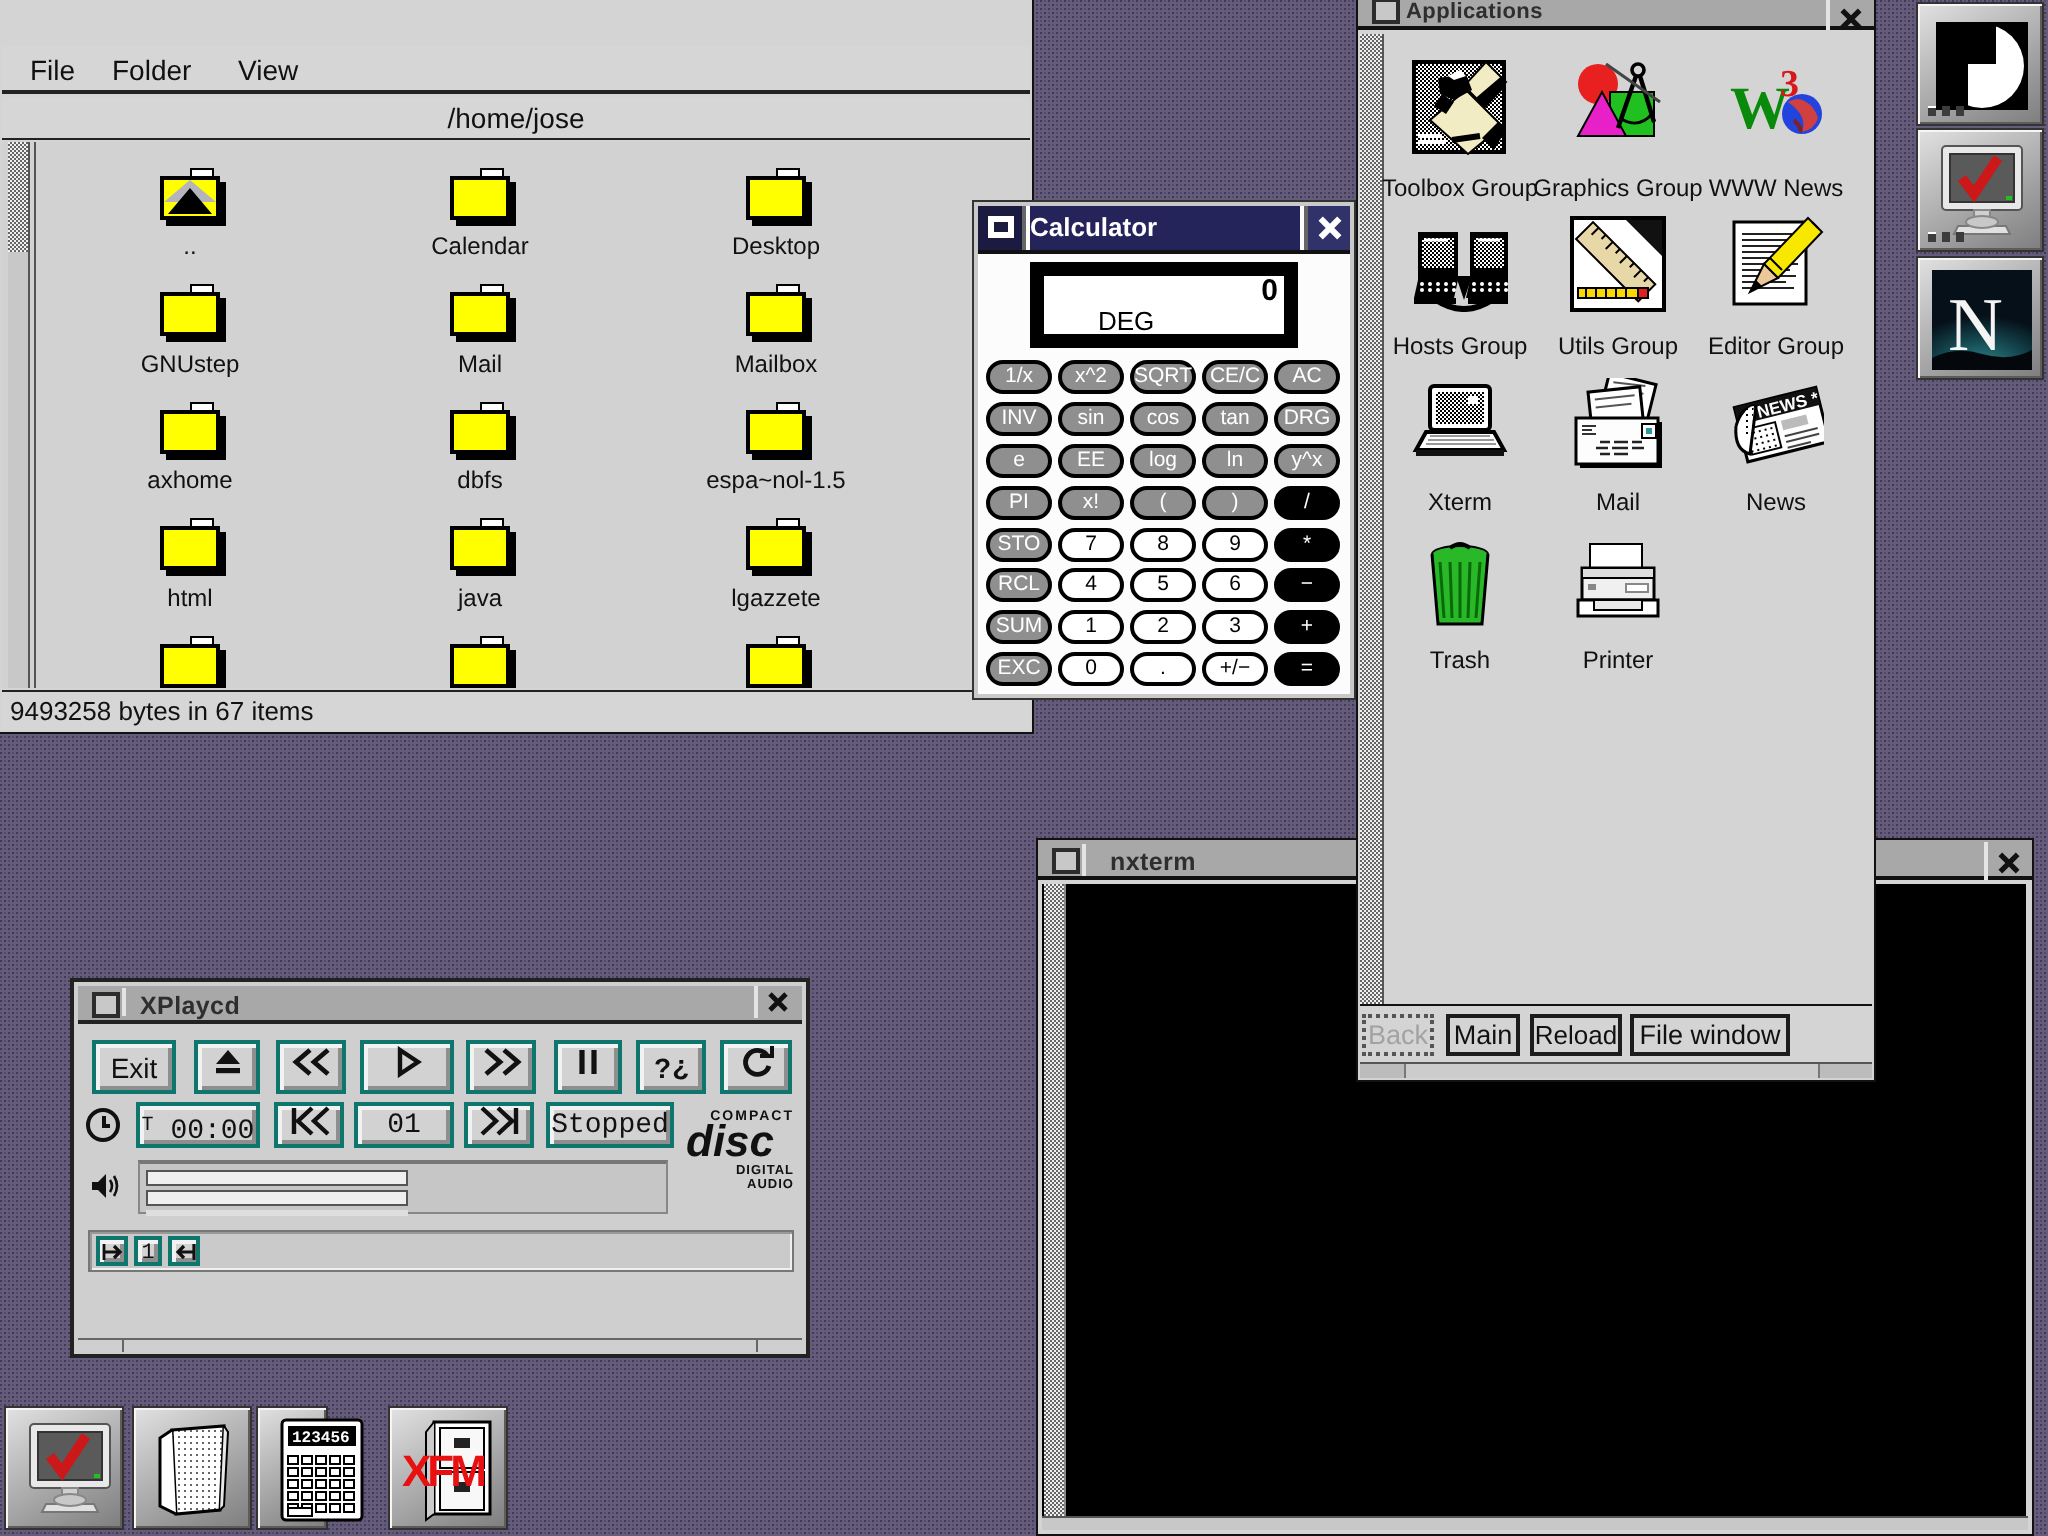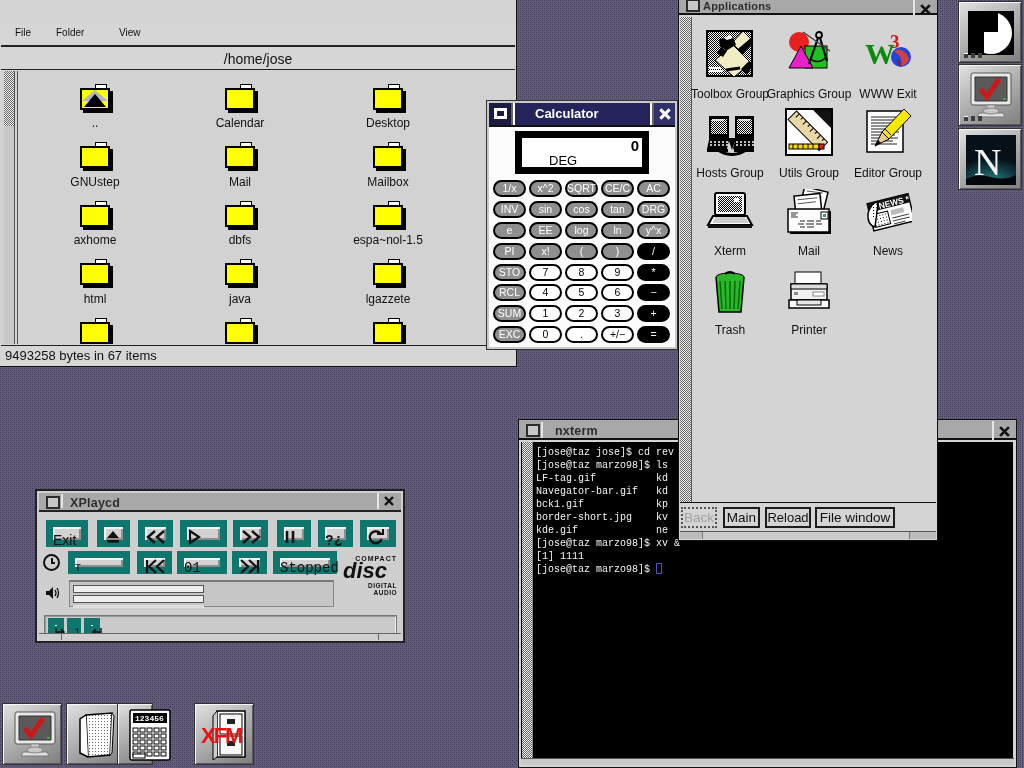--- a/index.html
+++ b/index.html
@@ -14,21 +14,21 @@
 .folder { position:absolute; width:34px; height:29px; }
 .folder .tab { position:absolute; left:15px; top:0; width:12px; height:5px; background:#fff; border:1px solid #000; border-bottom:none; }
 .folder .body { position:absolute; left:0; top:4px; width:30px; height:22px; background:#ffff00; border:2px solid #000; box-shadow:3px 3px 0 #000; }
 .flabel { position:absolute; font-size:12px; color:#111; text-align:center; width:120px; }
 .alabel { position:absolute; font-size:12px; color:#111; text-align:center; width:110px; white-space:nowrap; }
 .btn95 { position:absolute; background:#d4d4d4; border:2px solid #1c1c1c; font-size:13.5px; color:#111; text-align:center; }
 .cb { position:absolute; width:33px; height:17px; border:2px solid #000; border-radius:9px; font-size:10.5px; text-align:center; line-height:13px; }
 .g { background:#8f8f8f; color:#fff; }
 .w { background:#fff; color:#000; }
 .b { background:#000; color:#fff; }
-.xpb { position:absolute; background:#d2d2d2; border:7px solid #0f766e; box-shadow:inset 2px 2px 0 #f2f2f2, inset -2px -2px 0 #8e8e8e; text-align:left; color:#111; }
+.xpb { position:absolute; background:#d2d2d2; border:2px solid #0f766e; box-shadow:inset 2px 2px 0 #f2f2f2, inset -2px -2px 0 #8e8e8e; text-align:center; color:#111; }
 .tile { position:absolute; width:64px; height:62px; background:linear-gradient(150deg,#e2e2e2 0%,#bdbdbd 35%,#9a9a9a 70%,#7e7e7e 100%); border:1px solid #333; box-shadow:inset 1px 1px 0 #f6f6f6, inset -1px -1px 0 #5c5c5c; }
 .dots3:before { content:""; position:absolute; left:5px; bottom:4px; width:4px; height:4px; background:#3c3c3c; box-shadow:7px 0 0 #3c3c3c, 14px 0 0 #3c3c3c; border-top:1px solid #fff; }
 </style></head><body>
 <svg width="1024" height="768" style="position:absolute;left:0;top:0;">
     <defs>
       <pattern id="desk" width="4" height="4" patternUnits="userSpaceOnUse">
         <rect width="4" height="4" fill="#655b7a"></rect>
         <rect width="1" height="1" fill="#3e3954"></rect>
         <rect x="2" y="2" width="1" height="1" fill="#3e3954"></rect>
         <rect x="2" y="0" width="1" height="1" fill="#544b6b"></rect>
@@ -43,30 +43,20 @@
     <div class="tbtn" style="height:16px;"></div>
     <div class="ttext" style="left:36px; top:4px;">nxterm</div>
     <div class="xbtn" style="height:19px;">
         <svg width="13" height="13" viewBox="0 0 12 12">
           <path d="M2 2 L10 10 M10 2 L2 10" stroke="#111" stroke-width="2.4"></path>
         </svg>
       </div>
   </div>
   <div style="position:absolute; left:2px; top:22px; right:3px; bottom:9px; background:#000;"></div>
   <div class="hatch" style="position:absolute; left:3px; top:22px; width:11px; bottom:9px; border-right:1px solid #888;"></div>
-  <pre style="position:absolute; left:17px; top:26px; font-family:'Liberation Mono',monospace; font-size:10px; line-height:13px; color:#f4f4f4;">[jose@taz jose]$ cd rev
-[jose@taz marzo98]$ ls
-LF-tag.gif          kd
-Navegator-bar.gif   kd
-bck1.gif            kp
-border-short.jpg    kv
-kde.gif             ne
-[jose@taz marzo98]$ xv &amp;
-[1] 1111
-[jose@taz marzo98]$ <span style="display:inline-block;width:6px;height:11px;border:1px solid #5050c8;vertical-align:-2px;"></span></pre>
   <div style="position:absolute; left:2px; bottom:2px; right:2px; height:7px; background:#c8c8c8; border-top:1px solid #555;"></div>
 </div>
 
 <div class="win" style="left:678px; top:-8px; width:260px; height:549px;">
   <div class="tbar" style="height:22px;">
     <div class="tbtn" style="width:15px; top:4px; height:14px;"></div>
     <div class="ttext" style="left:24px; font-size:11px; top:7px;">Applications</div>
     <div class="xbtn" style="height:21px; --m:9px;">
         <svg width="13" height="13" viewBox="0 0 12 12">
           <path d="M2 2 L10 10 M10 2 L2 10" stroke="#111" stroke-width="2.4"></path>
@@ -106,21 +96,21 @@
         <path d="M18 2 L45 21" stroke="#444" stroke-width="1.5"></path>
       </svg></div>
 <div class="alabel" style="left:75px; top:94px;">Graphics Group</div>
 <div style="position:absolute;left:185px;top:37px;width:48px;height:48px;"><svg width="48" height="48" viewBox="0 0 48 48">
         <text x="1" y="34" font-family="Liberation Serif,serif" font-weight="bold" font-size="30" fill="#0a8a0a">W</text>
         <text x="26" y="18" font-family="Liberation Serif,serif" font-weight="bold" font-size="19" fill="#d81818">3</text>
         <circle cx="37" cy="27" r="10" fill="#2244dd"></circle>
         <path d="M30 21 q5 -3 9 0 q4 2 6 8 q-2 6 -8 7 q3 -8 -7 -15" fill="#d04040"></path>
         <path d="M33 30 q4 4 3 6" stroke="#802020" stroke-width="2" fill="none"></path>
       </svg></div>
-<div class="alabel" style="left:154px; top:94px;">WWW Exit</div>
+<div class="alabel" style="left:154px; top:94px;">WWW News</div>
 <div style="position:absolute;left:27px;top:115px;width:48px;height:48px;"><svg width="48" height="48" viewBox="0 0 48 48">
         <defs>
           <pattern id="d2" width="2" height="2" patternUnits="userSpaceOnUse">
             <rect width="2" height="2" fill="#fff"></rect>
             <rect width="1" height="1" fill="#000"></rect>
             <rect x="1" y="1" width="1" height="1" fill="#000"></rect>
           </pattern>
         </defs>
         <rect x="3" y="8" width="20" height="24" fill="#000"></rect>
         <rect x="5" y="11" width="16" height="15" fill="url(#d2)"></rect>
@@ -252,21 +242,21 @@
     <div class="btn95" style="left:43px; top:4px; width:37px; height:21px; line-height:17px;">Main</div>
     <div class="btn95" style="left:85px; top:4px; width:46px; height:21px; line-height:17px; font-size:13px;">Reload</div>
     <div class="btn95" style="left:135px; top:4px; width:80px; height:21px; line-height:17px;">File window</div>
   </div>
   <div style="position:absolute; left:1px; bottom:1px; right:1px; height:8px; background:#bcbcbc; border-top:1px solid #555;">
     <div style="position:absolute; left:22px; top:0; width:208px; height:7px; background:#cccccc; border-left:1px solid #777; border-right:1px solid #777;"></div>
   </div>
 </div>
 
 <div class="win" style="left:-1px; top:-1px; width:518px; height:368px;">
-  <div style="position:absolute; left:1px; top:23px; right:1px; height:24px; background:#d6d6d6; border-bottom:2px solid #222; font-size:10px; color:#111;">
+  <div style="position:absolute; left:1px; top:23px; right:1px; height:24px; background:#d6d6d6; border-bottom:2px solid #222; font-size:14px; color:#111;">
     <span style="position:absolute; left:14px; top:4px;">File</span>
     <span style="position:absolute; left:55px; top:4px;">Folder</span>
     <span style="position:absolute; left:118px; top:4px;">View</span>
   </div>
   <div style="position:absolute; left:1px; top:49px; right:1px; height:21px; background:#d6d6d6; border-bottom:1px solid #222; font-size:14px; color:#111; text-align:center; line-height:20px;">/home/jose</div>
   <div style="position:absolute; left:1px; top:71px; right:1px; bottom:22px; background:#d2d2d2;"></div>
   <div style="position:absolute; left:4px; top:71px; width:11px; bottom:22px; background:#c8c8c8; border-right:1px solid #555;">
     <div class="hatch" style="position:absolute; left:0; top:0; width:10px; height:55px;"></div>
   </div>
   <div style="position:absolute; left:17px; top:71px; width:1px; bottom:22px; background:#555;"></div>
@@ -348,21 +338,21 @@
         <div class="body"></div>
       </div>
   </div>
   <div style="position:absolute; left:1px; bottom:1px; right:1px; height:20px; background:#d6d6d6; border-top:1px solid #222; font-size:13px; color:#111; line-height:19px; padding-left:4px;">9493258 bytes in 67 items</div>
 </div>
 
 <div style="position:absolute; left:487px; top:101px; width:190px; height:248px; background:#fcfcfc; border:2px solid #c9c9c9; outline:1px solid #333;">
   <div style="position:absolute; left:0; top:0; width:24px; height:22px; background:#1b1b42; border-right:2px solid #666;">
     <div style="position:absolute; left:5px; top:5px; width:13px; height:11px; border:3px solid #fff;"></div>
   </div>
-  <div style="position:absolute; left:26px; top:0; right:25px; height:22px; background:#24245a; color:#fff; font-weight:bold; font-size:13px; line-height:21px; padding-left:20px;">Calculator</div>
+  <div style="position:absolute; left:26px; top:0; right:25px; height:22px; background:#24245a; color:#fff; font-weight:bold; font-size:13px; line-height:21px; padding-left:0;">Calculator</div>
   <div style="position:absolute; right:0; top:0; width:23px; height:22px; background:#32326b; border-left:2px solid #666; text-align:center;"><svg width="14" height="14" viewBox="0 0 12 12" style="margin-top:4px;">
         <path d="M2 2 L10 10 M10 2 L2 10" stroke="#fff" stroke-width="2.6"></path>
       </svg></div>
   <div style="position:absolute; left:0; top:22px; right:0; bottom:0; background:#fcfcfc; border-top:2px solid #111;"></div>
   <div style="position:absolute; left:26px; top:28px; width:134px; height:43px; background:#fff; border:7px solid #000;">
     <div style="position:absolute; right:3px; top:-1px; font-size:15px; font-weight:bold; color:#000;">0</div>
     <div style="position:absolute; left:27px; bottom:-1px; font-size:13px; color:#000;">DEG</div>
   </div>
 <div class="cb g" style="left:4px;top:77px;">1/x</div>
 <div class="cb g" style="left:40px;top:77px;">x^2</div>
@@ -399,21 +389,21 @@
 <div class="cb w" style="left:76px;top:202px;">2</div>
 <div class="cb w" style="left:112px;top:202px;">3</div>
 <div class="cb b" style="left:148px;top:202px;">+</div>
 <div class="cb g" style="left:4px;top:223px;">EXC</div>
 <div class="cb w" style="left:40px;top:223px;">0</div>
 <div class="cb w" style="left:76px;top:223px;">.</div>
 <div class="cb w" style="left:112px;top:223px;">+/−</div>
 <div class="cb b" style="left:148px;top:223px;">=</div>
 </div>
 
-<div class="win" style="left:35px; top:489px; width:370px; height:154px; border:2px solid #222; background:#cfcfcf;">
+<div class="win" style="left:35px; top:489px; width:370px; height:190px; border:2px solid #222; background:#cfcfcf;">
   <div class="tbar" style="left:2px; right:2px; top:2px; height:19px; border-bottom:2px solid #222;">
     <div class="tbtn" style="height:14px; top:1px;"></div>
     <div class="ttext" style="left:31px; top:3px; font-size:12.5px;">XPlaycd</div>
     <div class="xbtn" style="height:16px; top:0;">
         <svg width="12" height="12" viewBox="0 0 12 12" style="margin-top:2px;">
           <path d="M2 2 L10 10 M10 2 L2 10" stroke="#111" stroke-width="2.4"></path>
         </svg>
       </div>
   </div>
 <div class="xpb" style="left:9px; top:29px; width:42px; height:27px; line-height:25px;"><span style="font-size:14px;">Exit</span></div>
@@ -541,21 +531,21 @@
         <pattern id="bx" width="3" height="3" patternUnits="userSpaceOnUse">
           <rect width="3" height="3" fill="#fff"></rect>
           <rect width="1" height="1" fill="#666"></rect>
         </pattern>
       </defs>
       <path d="M12 6 L38 4 L36 46 L14 48 Z" fill="url(#bx)" stroke="#000" stroke-width="1.5"></path>
       <path d="M12 6 L6 10 L6 44 L14 48" fill="#fff" stroke="#000" stroke-width="1.5"></path>
       <path d="M38 4 L40 7 L38 44 L36 46" fill="#e8e8e8" stroke="#000"></path>
     </svg>
   </div>
-<div class="tile" style="left:117px; top:703px; width:36px;">
+<div class="tile" style="left:128px; top:703px; width:36px;">
     <svg width="50" height="54" style="position:absolute;left:7px;top:4px;" viewBox="0 0 50 54">
       <rect x="5" y="2" width="40" height="50" rx="2" fill="#fff" stroke="#000" stroke-width="1.5"></rect>
       <rect x="8" y="5" width="34" height="10" fill="#000"></rect>
       <text x="10" y="13" font-size="8" font-weight="bold" fill="#fff" font-family="Liberation Mono,monospace">123456</text>
       <rect x="8" y="20" width="5" height="4" fill="#fff" stroke="#000"></rect>
       <rect x="15" y="20" width="5" height="4" fill="#fff" stroke="#000"></rect>
       <rect x="22" y="20" width="5" height="4" fill="#fff" stroke="#000"></rect>
       <rect x="29" y="20" width="5" height="4" fill="#fff" stroke="#000"></rect>
       <rect x="36" y="20" width="5" height="4" fill="#fff" stroke="#000"></rect>
       <rect x="8" y="26" width="5" height="4" fill="#fff" stroke="#000"></rect>

